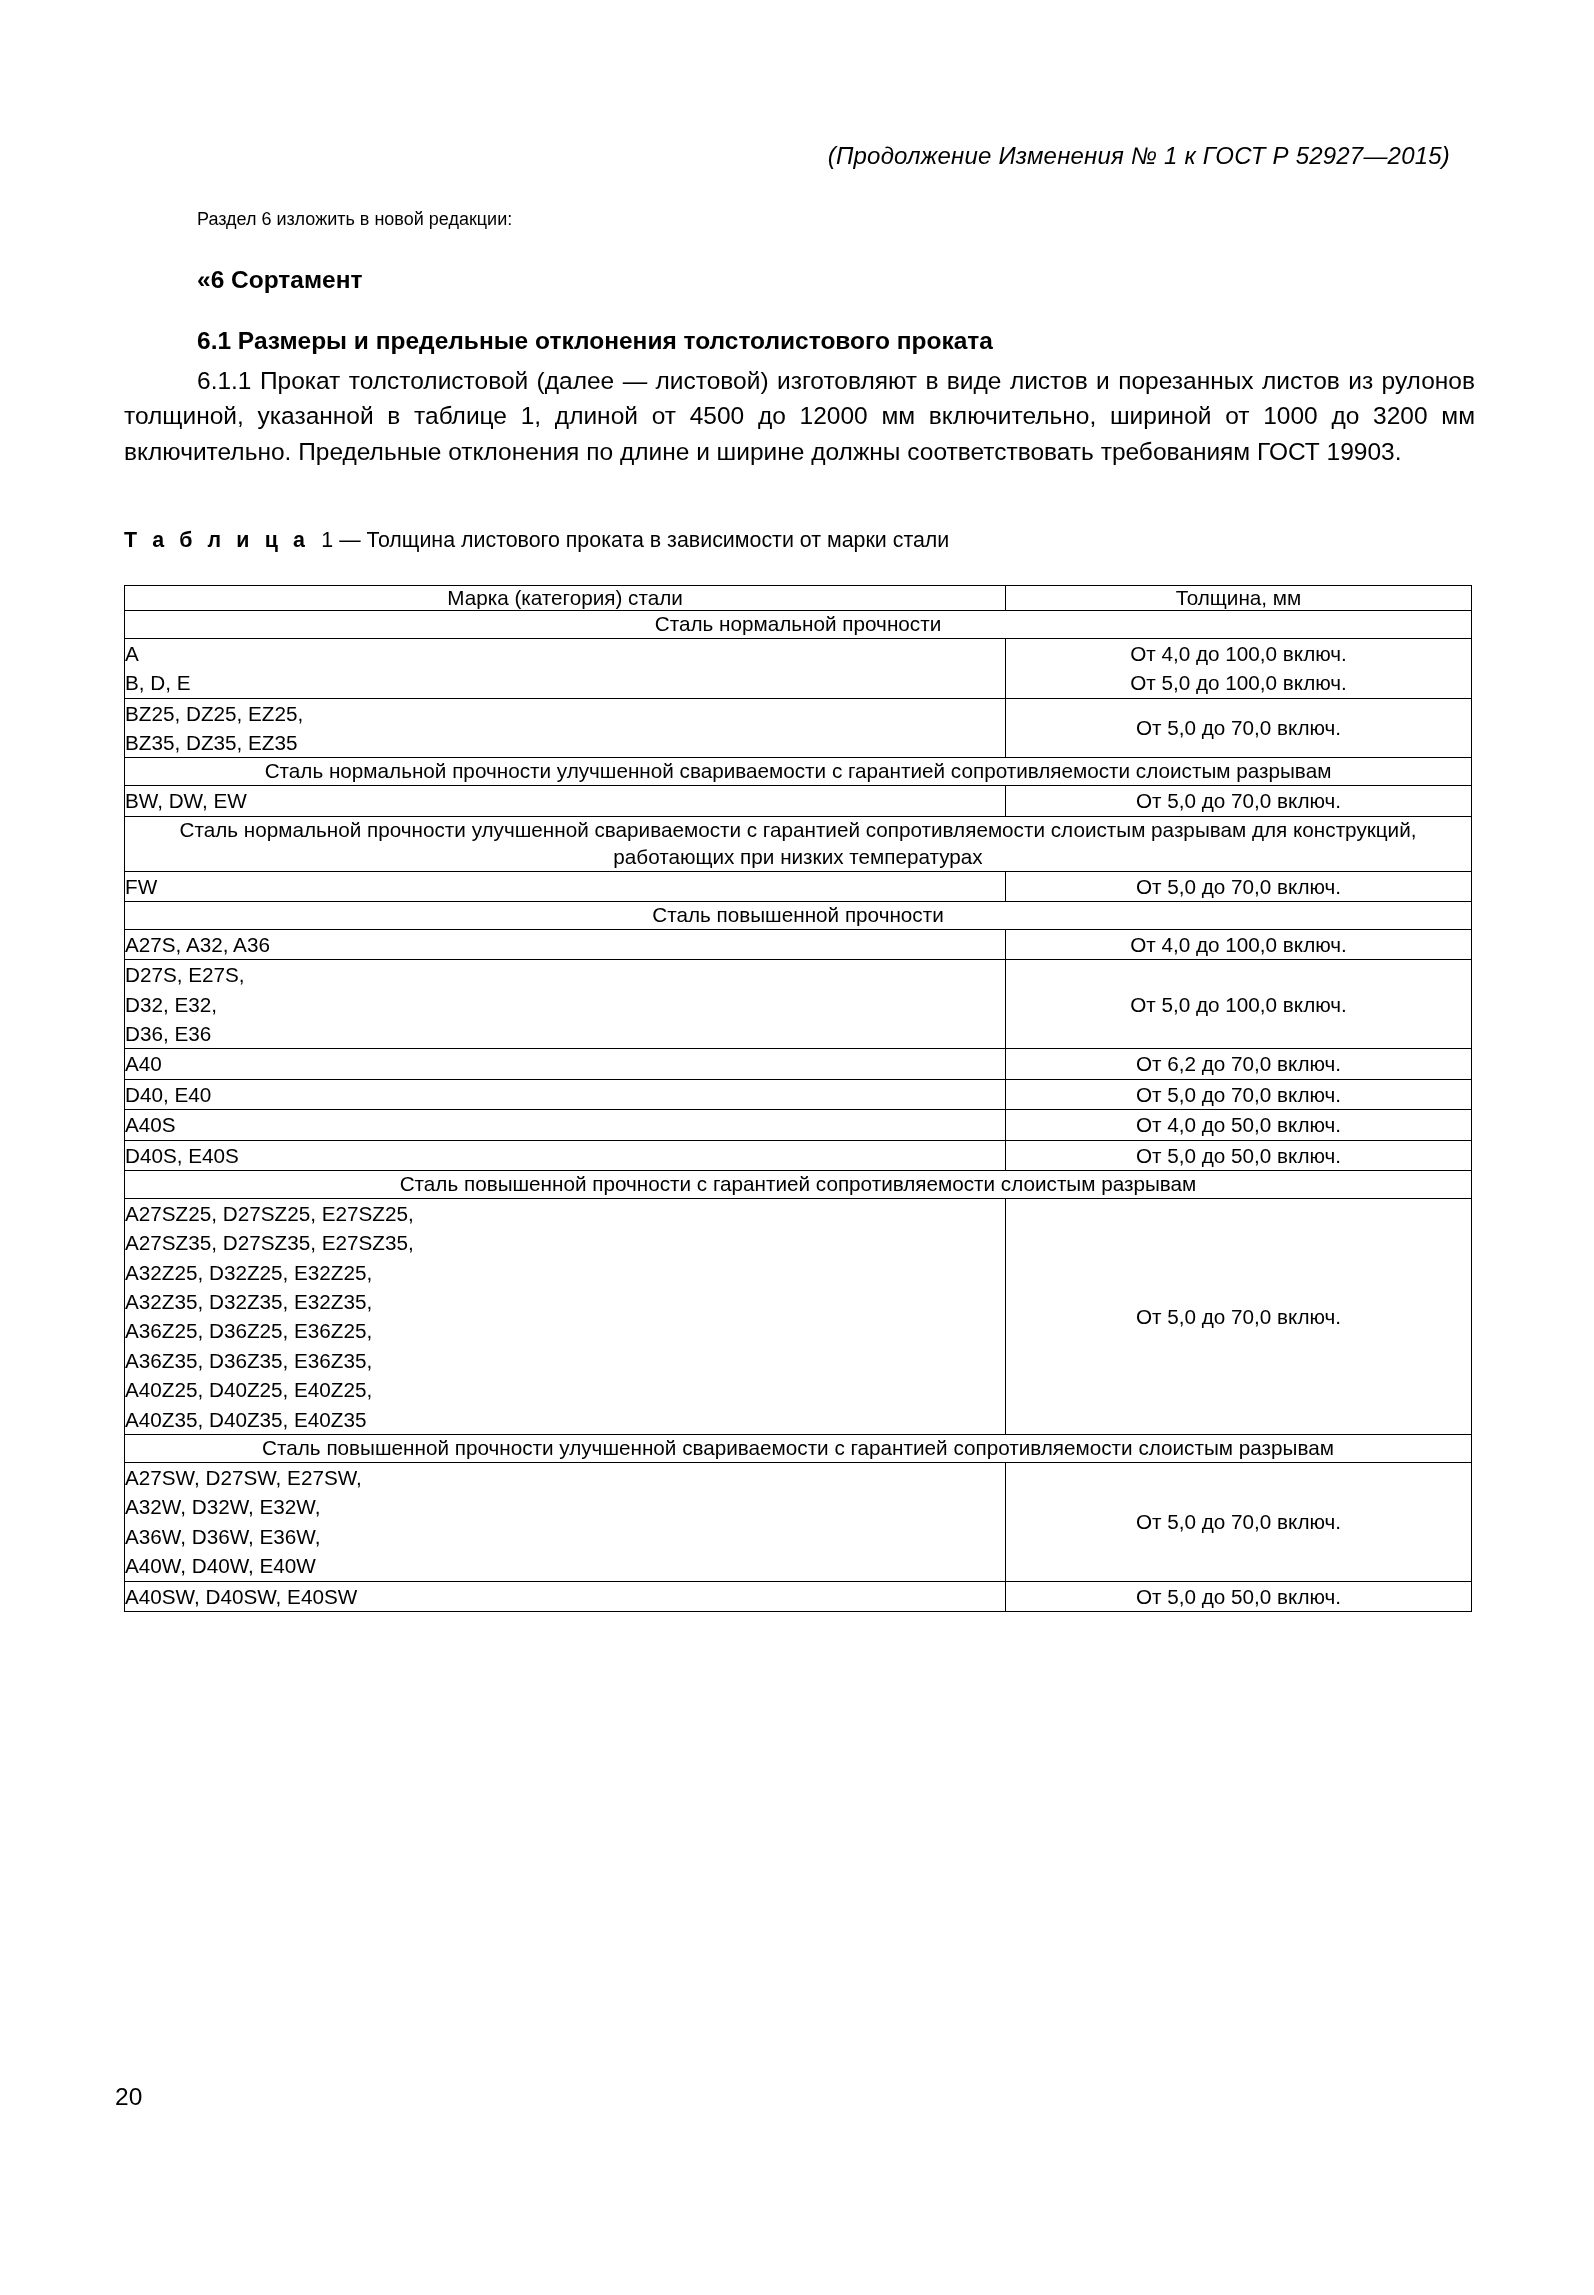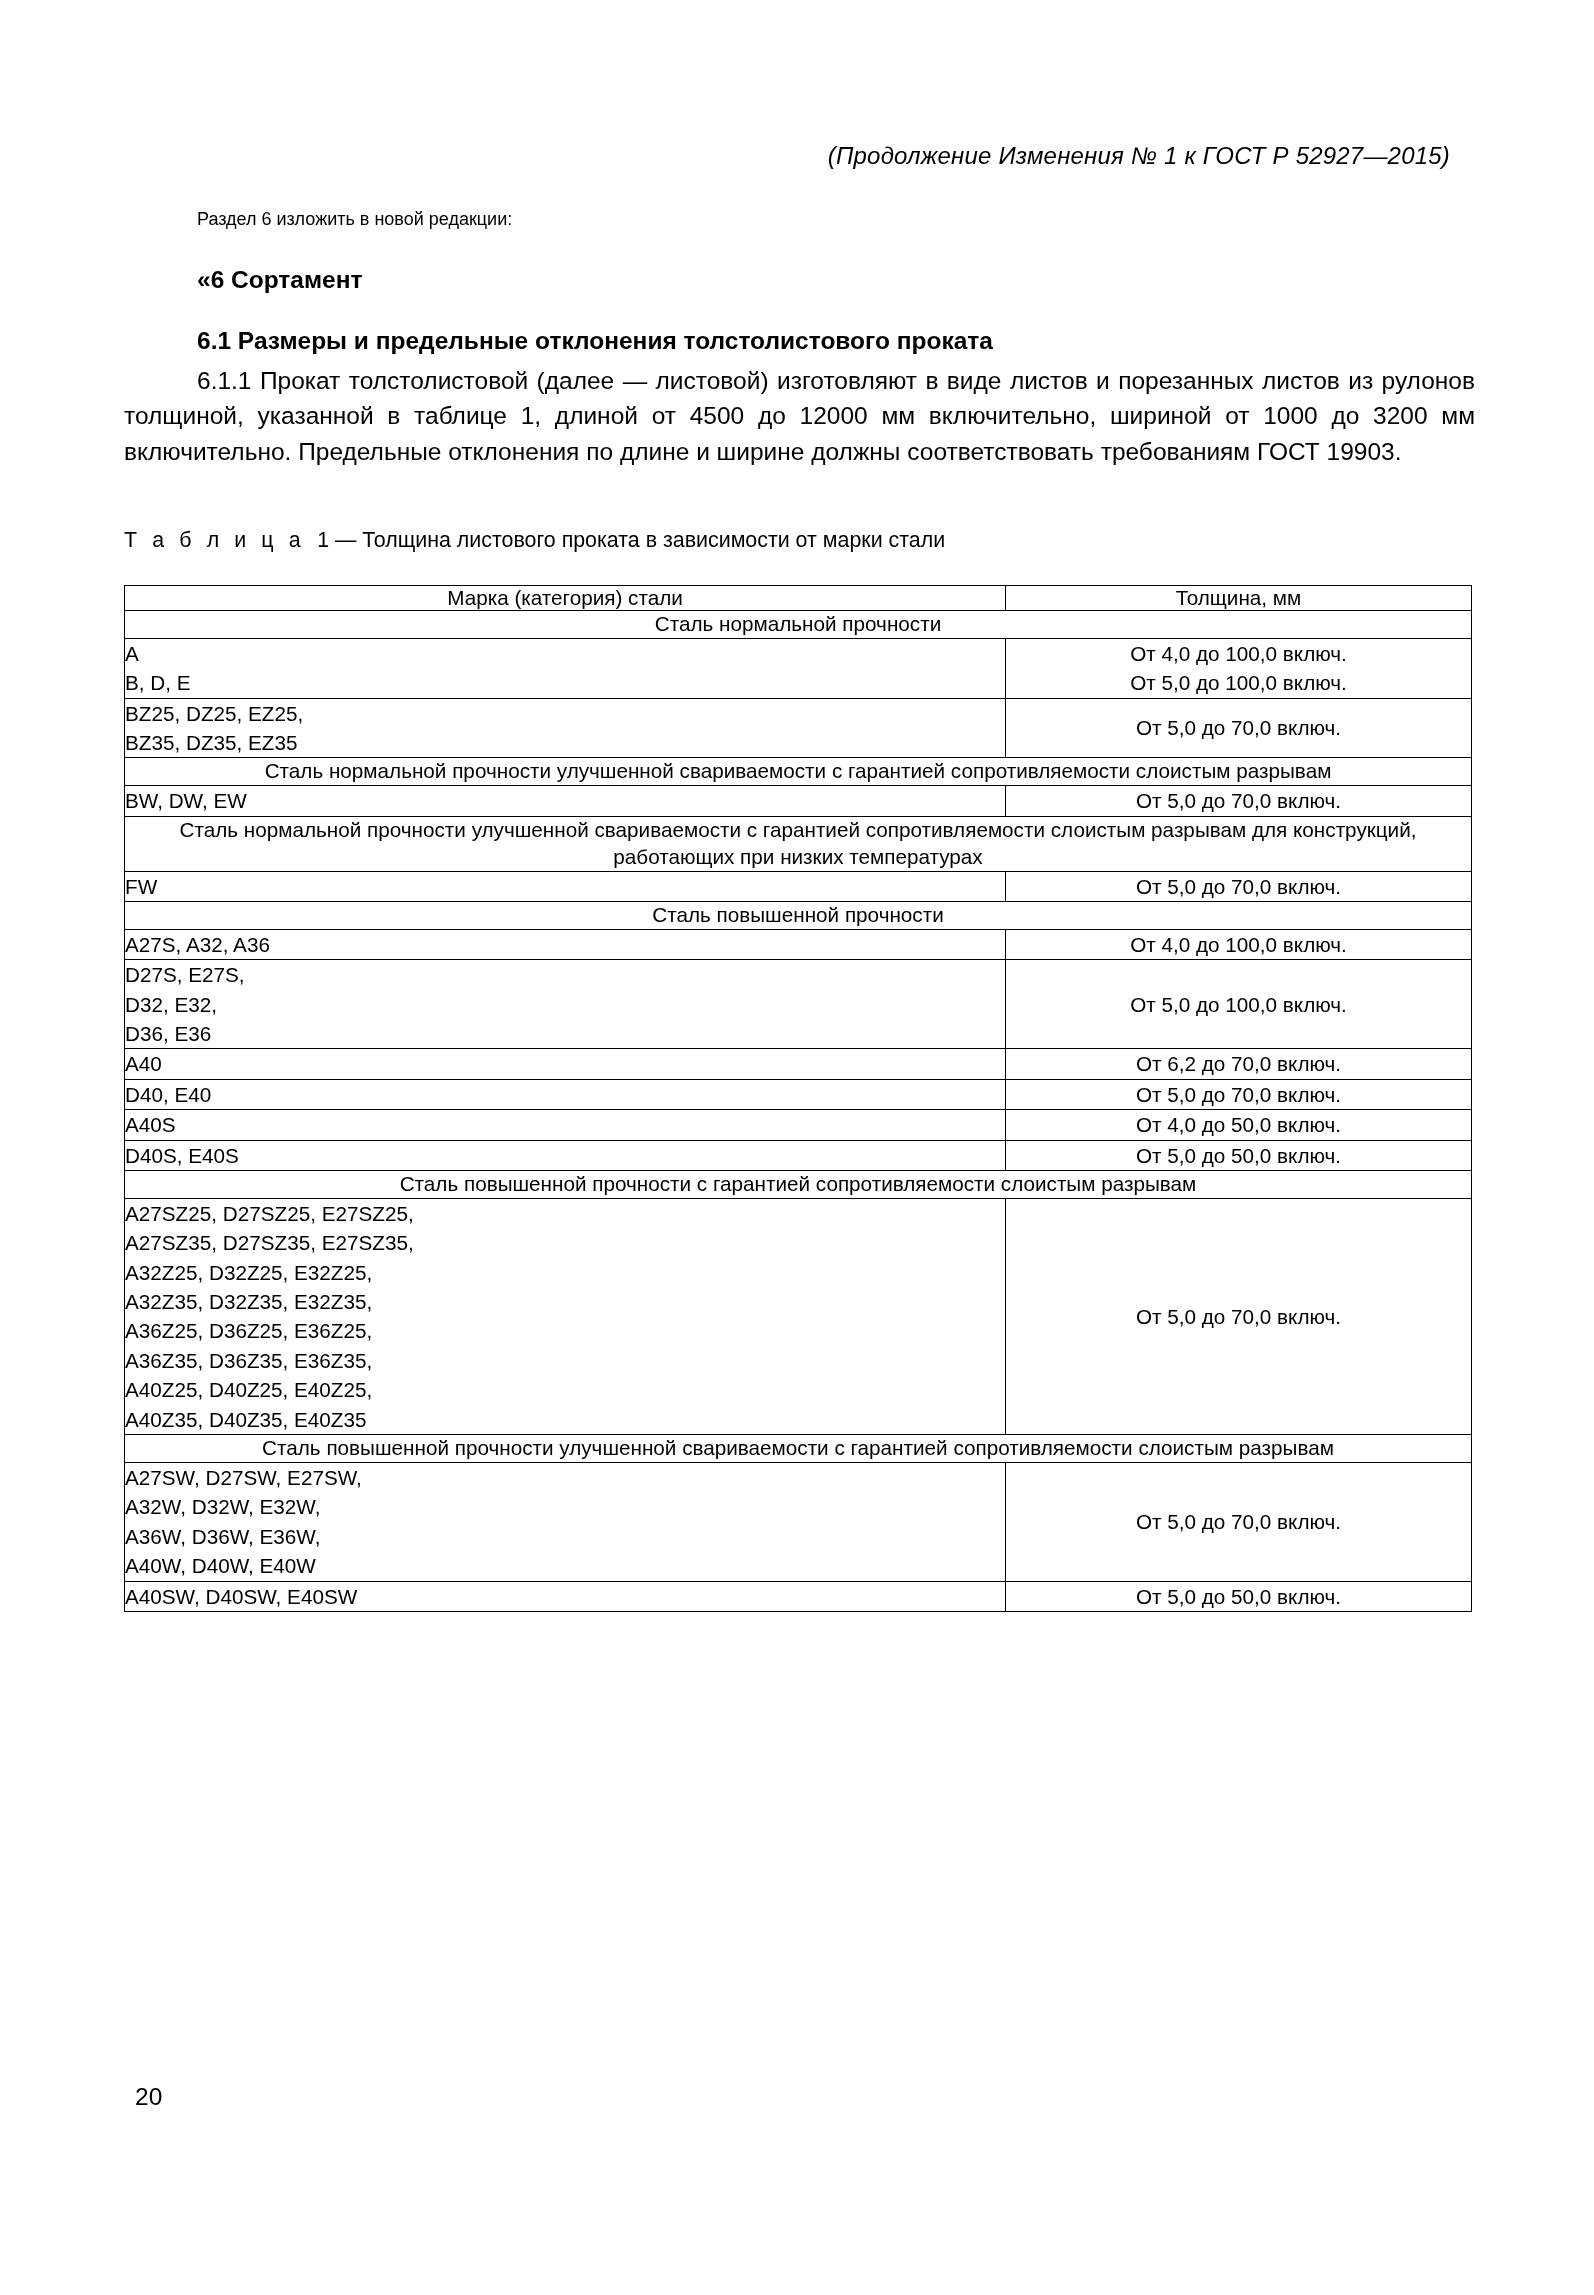--- a/index.html
+++ b/index.html
@@ -68,20 +68,21 @@
   
   .table-caption {
     position: absolute;
     left: 124px;
     top: 528px;
     font-size: 21.4px;
     white-space: nowrap;
   }
   .table-caption .tcap-word {
     letter-spacing: 4.6px;
+    font-weight: bold;
   }
 
   
   .tbl-wrap {
     position: absolute;
     left: 124px;
     top: 585px;
     width: 1347px;
   }
   table.gost {
@@ -121,21 +122,21 @@
     text-align: center;
     padding: 15.3px 7.7px 15.3px 7.7px;
     line-height: 1.42;
     font-size: 20.7px;
     white-space: pre-line;
   }
 
   
   .page-number {
     position: absolute;
-    left: 135px;
+    left: 115px;
     top: 2083px;
     font-size: 24.5px;
   }
 </style>
 </head>
 <body>
 
 <div class="page">
 
   <div class="running-head">(Продолжение Изменения № 1 к ГОСТ Р 52927—2015)</div>

